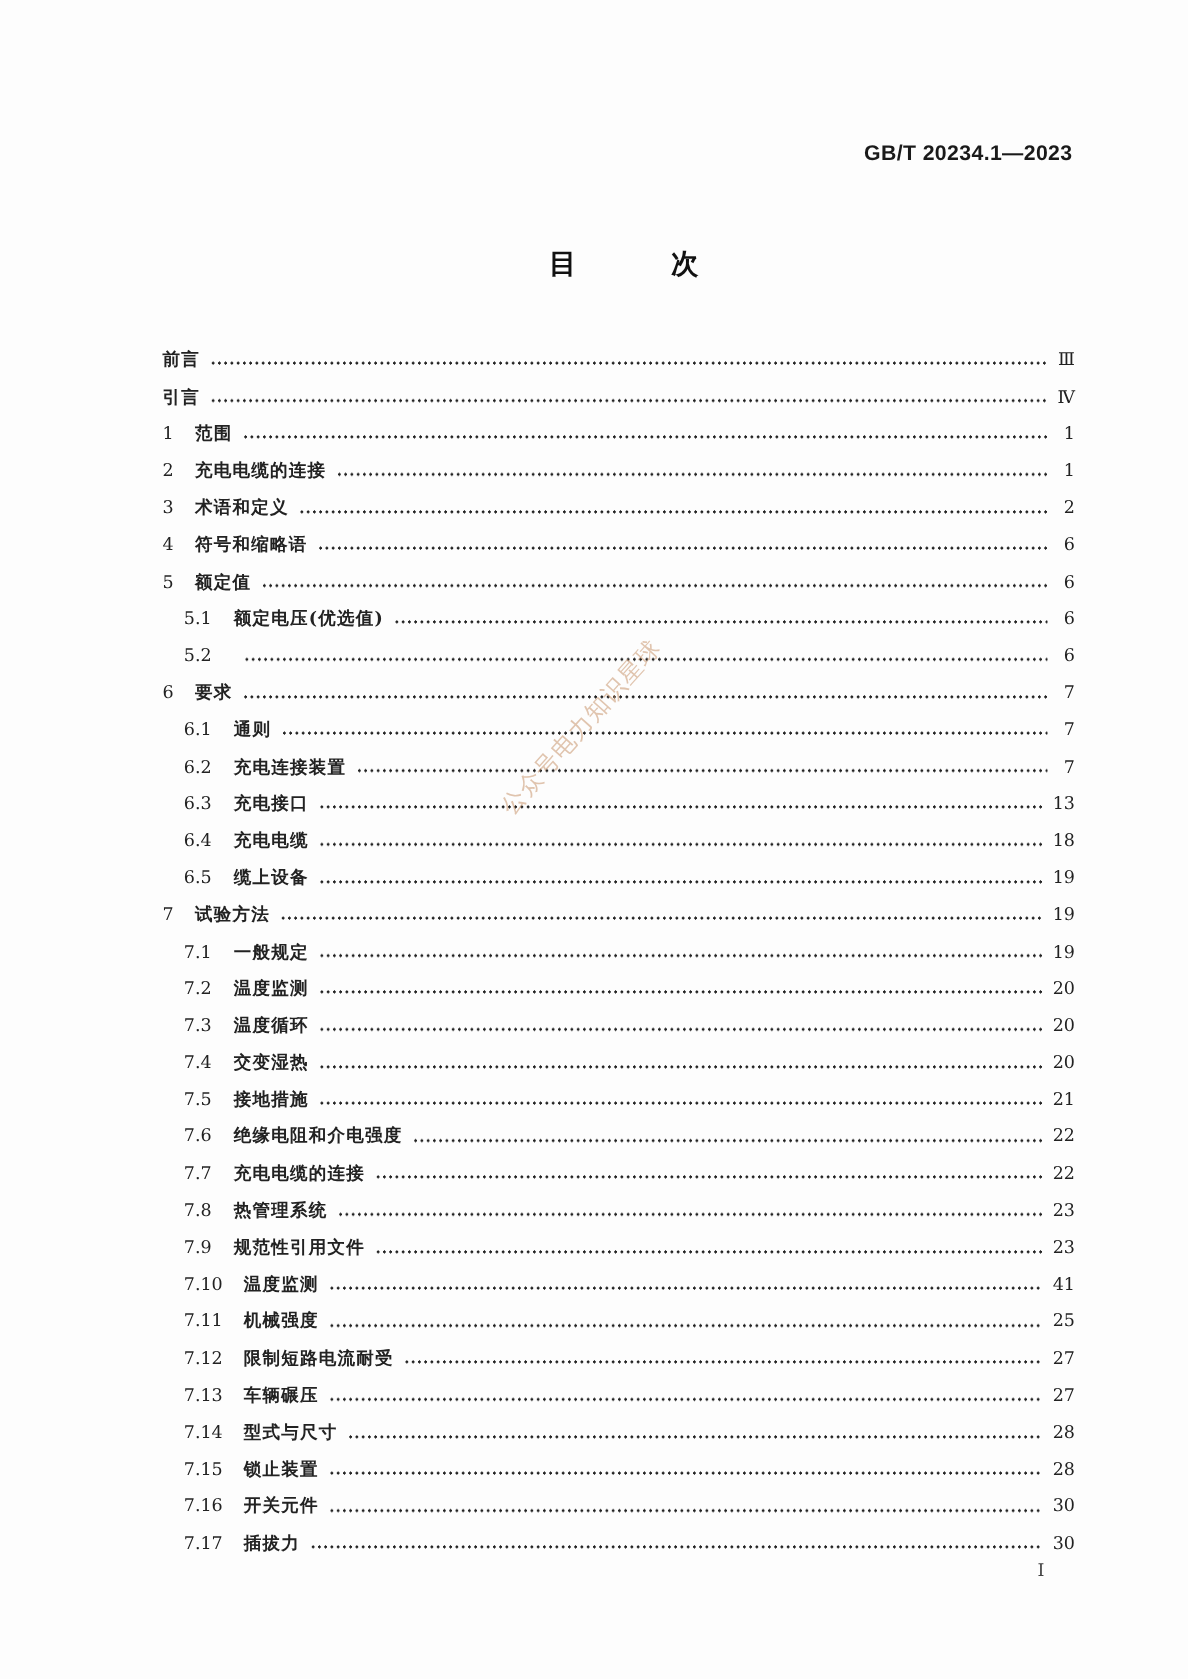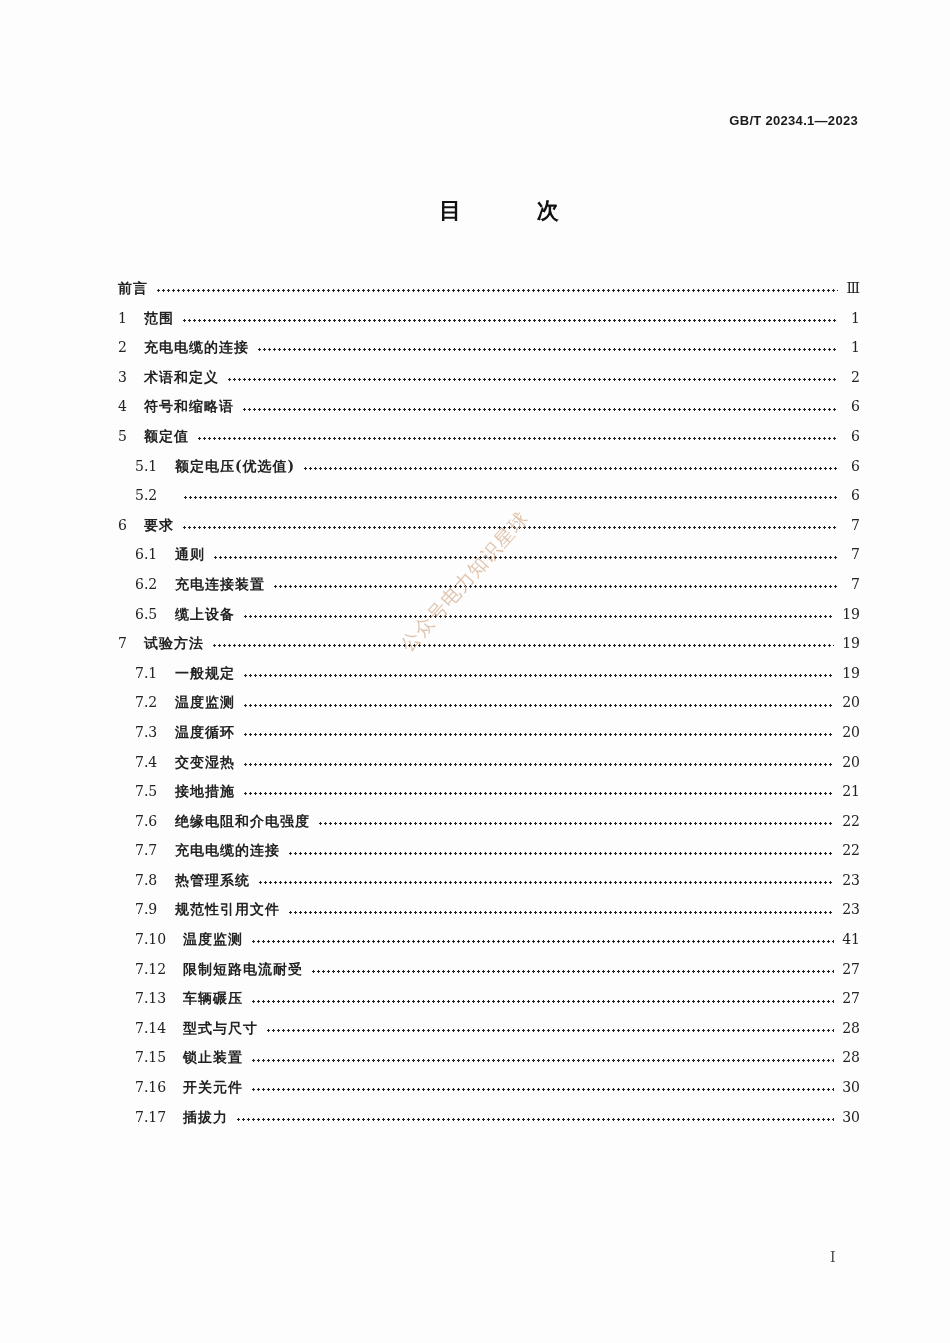--- a/index.html
+++ b/index.html
@@ -3,33 +3,33 @@
 <meta charset="utf-8">
 <style>
   html, body { margin: 0; padding: 0; }
   body {
     width: 950px; height: 1343px; background: #fdfdfd; position: relative; overflow: hidden;
     font-family: "DejaVu Serif", "Liberation Serif", serif; color: #222;
   }
   .std-number {
     position: absolute; top: 113px; right: 92px;
     font-family: "Liberation Sans", "DejaVu Sans", sans-serif;
-    font-weight: bold; font-size: 13px; letter-spacing: 0.3px; color: #1a1a1a;
+    font-weight: bold; font-size: 17px; letter-spacing: 0.3px; color: #1a1a1a;
   }
   .toc-title {
     position: absolute; top: 196px; left: 0; width: 950px; text-align: center;
     font-family: "DejaVu Sans", sans-serif; font-weight: bold; font-size: 22px; color: #111; padding-left: 24px;
   }
   .toc-title span { display: inline-block; margin: 0 34px; }
   .toc {
     position: absolute; top: 274px; left: 118px; width: 742px;
   }
   .row {
     display: flex; align-items: flex-start; height: 29.6px; line-height: 29.6px;
-    font-size: 14px; font-weight: bold;
+    font-size: 14px; font-weight: bold; margin-left: 12px;
   }
   .row .num { flex: 0 0 auto; font-family: "DejaVu Serif", serif; font-weight: normal; }
   .row .label { flex: 0 0 auto; white-space: nowrap; letter-spacing: 1px; }
   .row .leader {
     flex: 1 1 auto; margin: 0 8px; height: 3px; align-self: center;
     background-image: radial-gradient(circle, #222 1.1px, transparent 1.3px);
     background-size: 5px 3px; background-repeat: repeat-x; position: relative; top: 2px;
   }
   .row .page {
     flex: 0 0 auto; font-family: "DejaVu Serif", serif; font-weight: normal;
@@ -61,20 +61,26 @@
   <span>次</span>
 </div>
 
 <div class="toc" id="toc">
     <div class="row lvl0">
       <span class="num"></span>
       <span class="label">前言</span>
       <span class="leader"></span>
       <span class="page">Ⅲ</span>
     </div>
+    <div class="row lvl0">
+      <span class="num"></span>
+      <span class="label">引言</span>
+      <span class="leader"></span>
+      <span class="page">Ⅳ</span>
+    </div>
     <div class="row lvl1">
       <span class="num">1</span>
       <span class="label">范围</span>
       <span class="leader"></span>
       <span class="page">1</span>
     </div>
     <div class="row lvl1">
       <span class="num">2</span>
       <span class="label">充电电缆的连接</span>
       <span class="leader"></span>
@@ -121,20 +127,32 @@
       <span class="leader"></span>
       <span class="page">7</span>
     </div>
     <div class="row lvl2">
       <span class="num">6.2</span>
       <span class="label">充电连接装置</span>
       <span class="leader"></span>
       <span class="page">7</span>
     </div>
     <div class="row lvl2">
+      <span class="num">6.3</span>
+      <span class="label">充电接口</span>
+      <span class="leader"></span>
+      <span class="page">13</span>
+    </div>
+    <div class="row lvl2">
+      <span class="num">6.4</span>
+      <span class="label">充电电缆</span>
+      <span class="leader"></span>
+      <span class="page">18</span>
+    </div>
+    <div class="row lvl2">
       <span class="num">6.5</span>
       <span class="label">缆上设备</span>
       <span class="leader"></span>
       <span class="page">19</span>
     </div>
     <div class="row lvl1">
       <span class="num">7</span>
       <span class="label">试验方法</span>
       <span class="leader"></span>
       <span class="page">19</span>
@@ -193,20 +211,26 @@
       <span class="leader"></span>
       <span class="page">23</span>
     </div>
     <div class="row lvl2 lvl2w">
       <span class="num">7.10</span>
       <span class="label">温度监测</span>
       <span class="leader"></span>
       <span class="page">41</span>
     </div>
     <div class="row lvl2 lvl2w">
+      <span class="num">7.11</span>
+      <span class="label">机械强度</span>
+      <span class="leader"></span>
+      <span class="page">25</span>
+    </div>
+    <div class="row lvl2 lvl2w">
       <span class="num">7.12</span>
       <span class="label">限制短路电流耐受</span>
       <span class="leader"></span>
       <span class="page">27</span>
     </div>
     <div class="row lvl2 lvl2w">
       <span class="num">7.13</span>
       <span class="label">车辆碾压</span>
       <span class="leader"></span>
       <span class="page">27</span>

